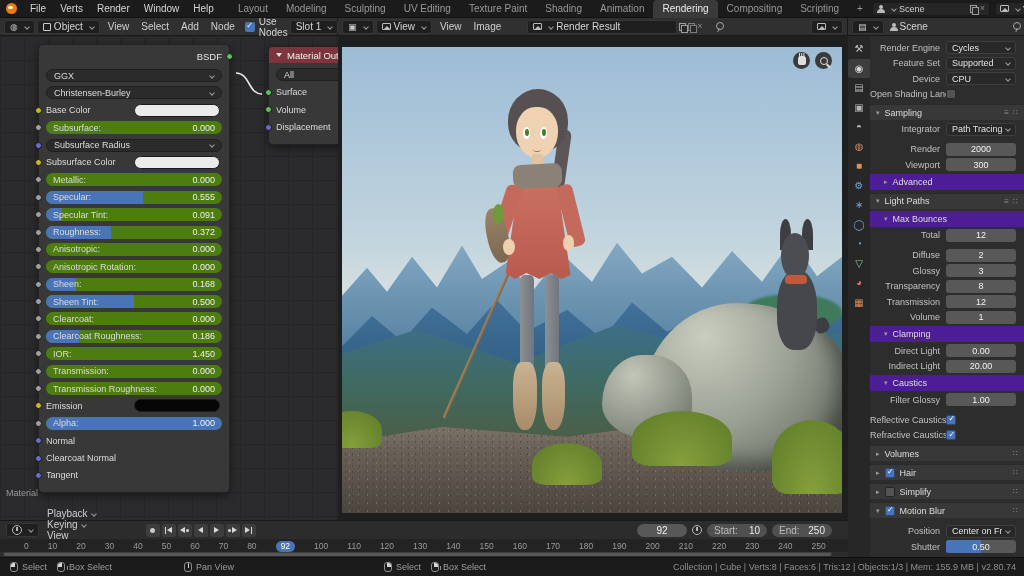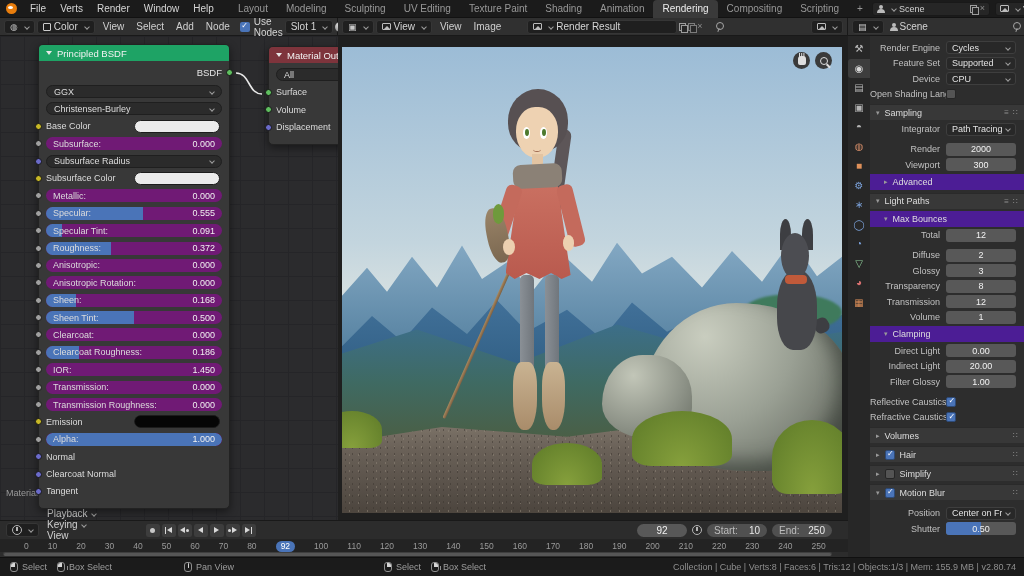--- a/index.html
+++ b/index.html
@@ -58,21 +58,21 @@
                border-top:4.5px solid #e8e8e8;flex:none}
   .bsdf-hdr{background:#1ea365}
   .mout-hdr{background:#7e343c}
   .node-body{padding:5px 7px 6px;position:relative}
   .nout{position:relative;height:13px;margin-bottom:6px;display:flex;justify-content:flex-end;align-items:center;
         font-size:9.5px;color:#e4e4e4}
   .socket{position:absolute;width:7px;height:7px;border-radius:50%;border:1px solid #161616;top:3px}
   .sock-in{left:-11px;display:none}
   .sock-out{right:-11px;background:#5fbf5f}
   .nrow{position:relative;height:13px;margin-bottom:4.4px;display:flex;align-items:center;font-size:9px;color:#dcdcdc}
-  .nw{flex:1;height:13px;border-radius:6.5px;background:#701a75;position:relative;display:flex;align-items:center;
+  .nw{flex:1;height:13px;border-radius:6.5px;background:#4d7c0f;position:relative;display:flex;align-items:center;
       padding:0 7px;overflow:hidden;min-width:0}
   .nfill{position:absolute;left:0;top:0;bottom:0;background:#4a74b8;width:0}
   .nlabel{position:relative;flex:1;white-space:nowrap;overflow:hidden;z-index:1}
   .nvalue{position:relative;z-index:1;color:#f0f0f0}
   .nw .chv{position:relative;z-index:1;display:none}
   .nswatch{display:none;width:86px;height:13px;border-radius:6.5px;border:1px solid #1c1c1c;flex:none}
   .t-drop .nw{background:#2b2b2b;border:1px solid #1f1f1f}
   .t-drop .nw .chv{display:block}
   .t-color .nw{background:none;padding:0}
   .t-color .nswatch{display:block}
@@ -257,21 +257,21 @@
   </div>
 
   <div class="header2">
     <div class="h2sec" style="width:338px">
       <span class="h2widget">
           <span class="edic">◍</span>
           <span class="chv"></span>
         </span>
       <span class="h2widget">
           <span class="sqic"></span>
-          <span>Color</span>
+          <span>Object</span>
           <span class="chv"></span>
         </span>
       <span><span class="h2menu">View</span><span class="h2menu">Select</span><span class="h2menu">Add</span><span class="h2menu">Node</span></span>
       <span style="display:flex;align-items:center;gap:4px;margin-left:2px">
         <span class="cbx"></span>
         <span>Use Nodes</span>
       </span>
       <span class="h2widget" style="width:62px">
           <span style="flex:1">Slot 1</span>
           <span class="chv"></span>
@@ -311,24 +311,20 @@
       <span class="person" style="margin-left:4px"></span>
       <span>Scene</span>
       <span class="pin"></span>
     </div>
   </div>
 
   <div class="shader">
     <span class="matlabel">Material</span>
 
     <div class="node" style="left:38px;top:8px;width:192px">
-      <div class="node-header bsdf-hdr">
-        <span class="hcaret"></span>
-        <span>Principled BSDF</span>
-      </div>
       <div class="node-body">
         <div class="nout">
           <span>BSDF</span>
           <span class="socket sock-out"></span>
         </div>
         <div>
 
         <div class="nrow t-drop">
 
               <div class="nw">
@@ -880,20 +876,25 @@
 
         </div>
         <div class=" prow t-field">
 
           <span class="plabel">Indirect Light</span>
           <div class="pw">
             <span class="pfill"></span>
             <span class="pval">20.00</span>
 
           </div>
+
+        </div>
+        <div class=" psec t-sub open">
+
+          <span>Caustics</span>
 
         </div>
         <div class=" prow t-field">
 
           <span class="plabel">Filter Glossy</span>
           <div class="pw">
             <span class="pfill"></span>
             <span class="pval">1.00</span>
 
           </div>

